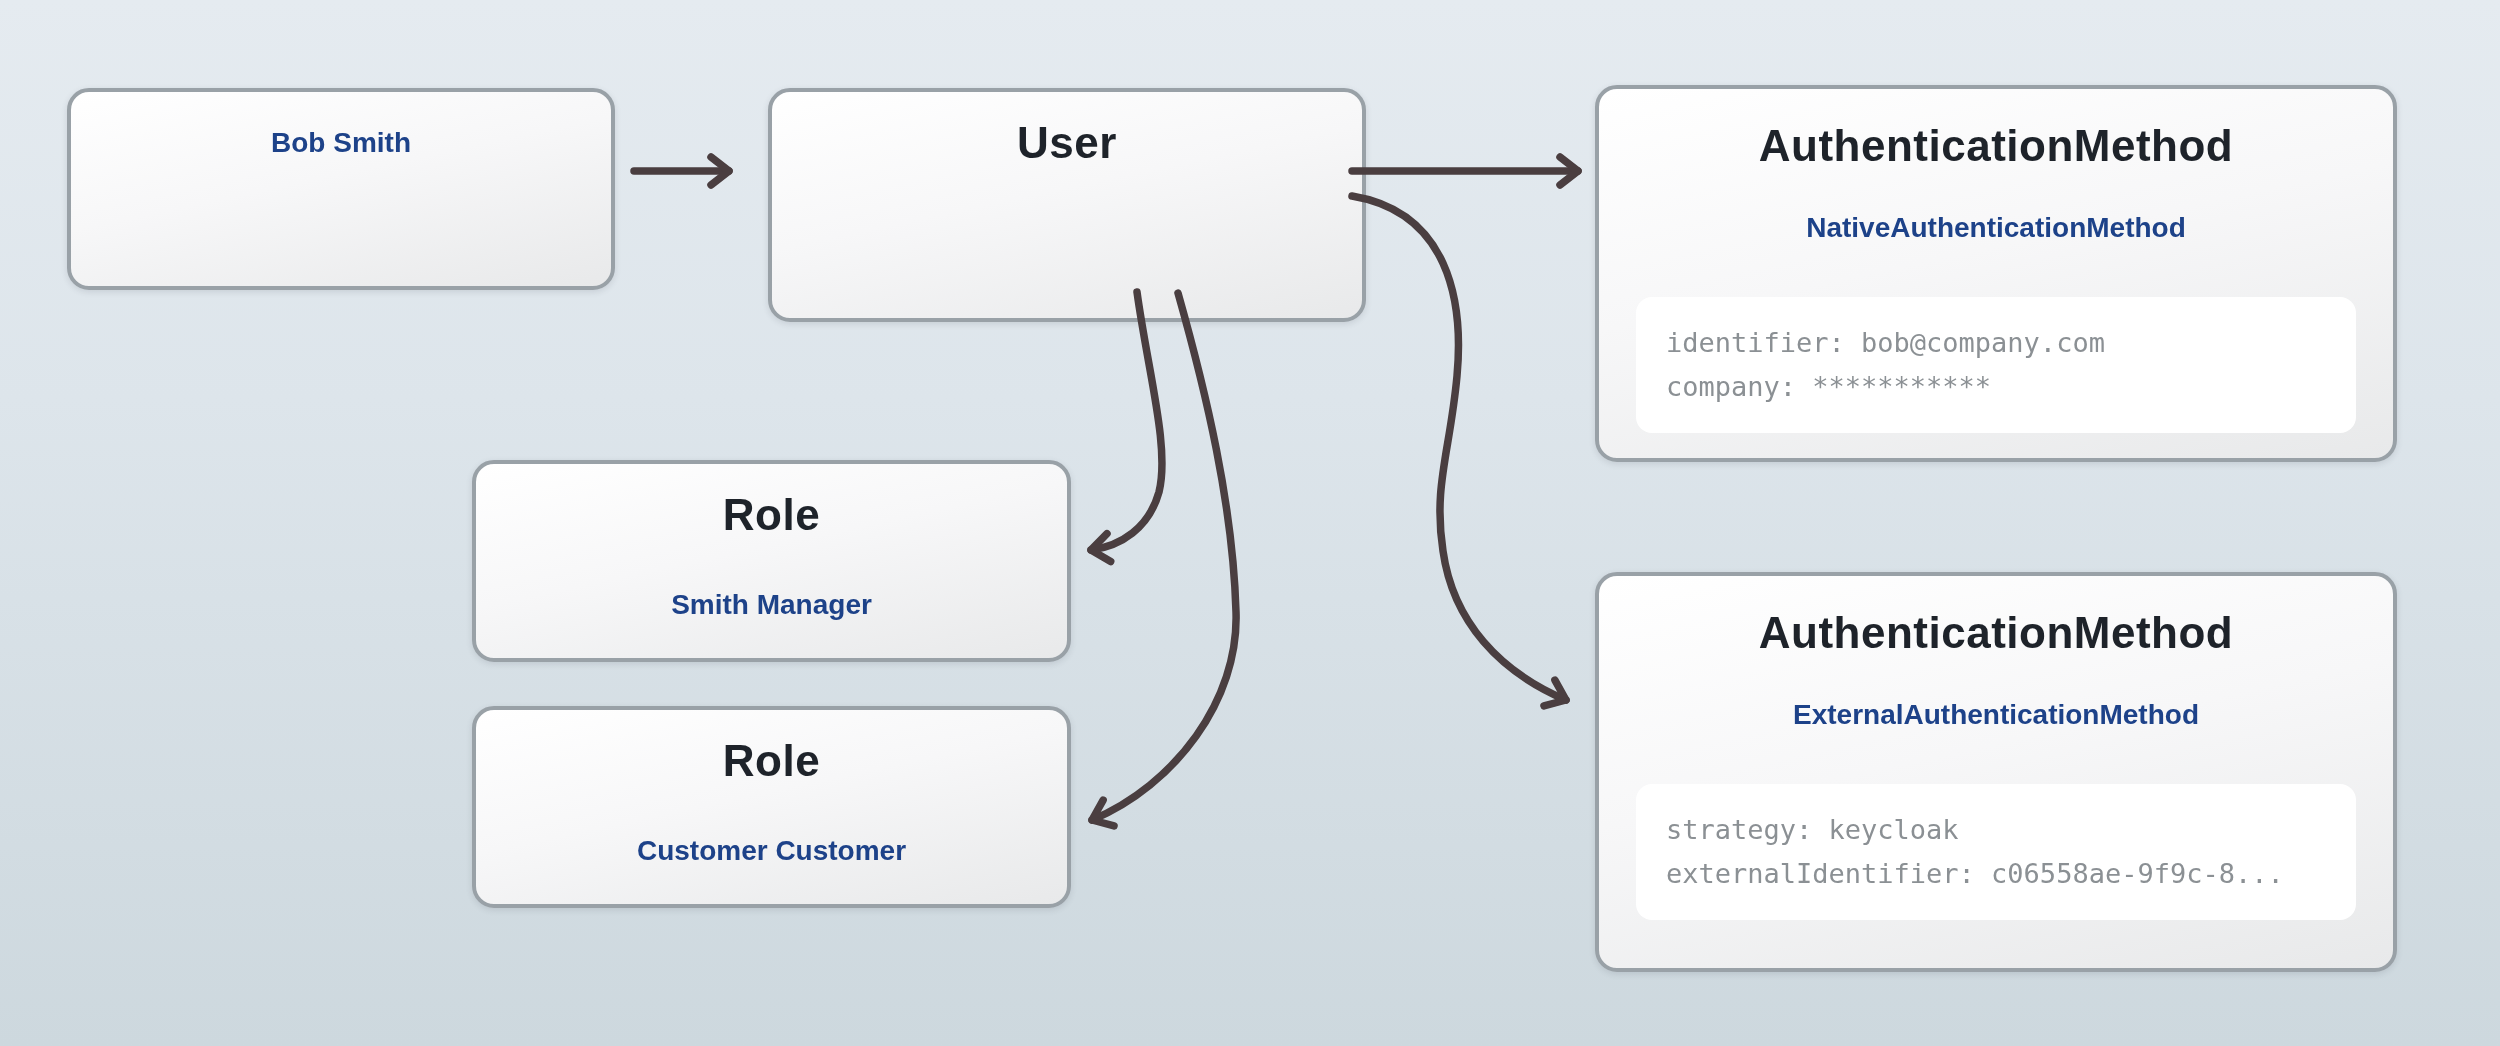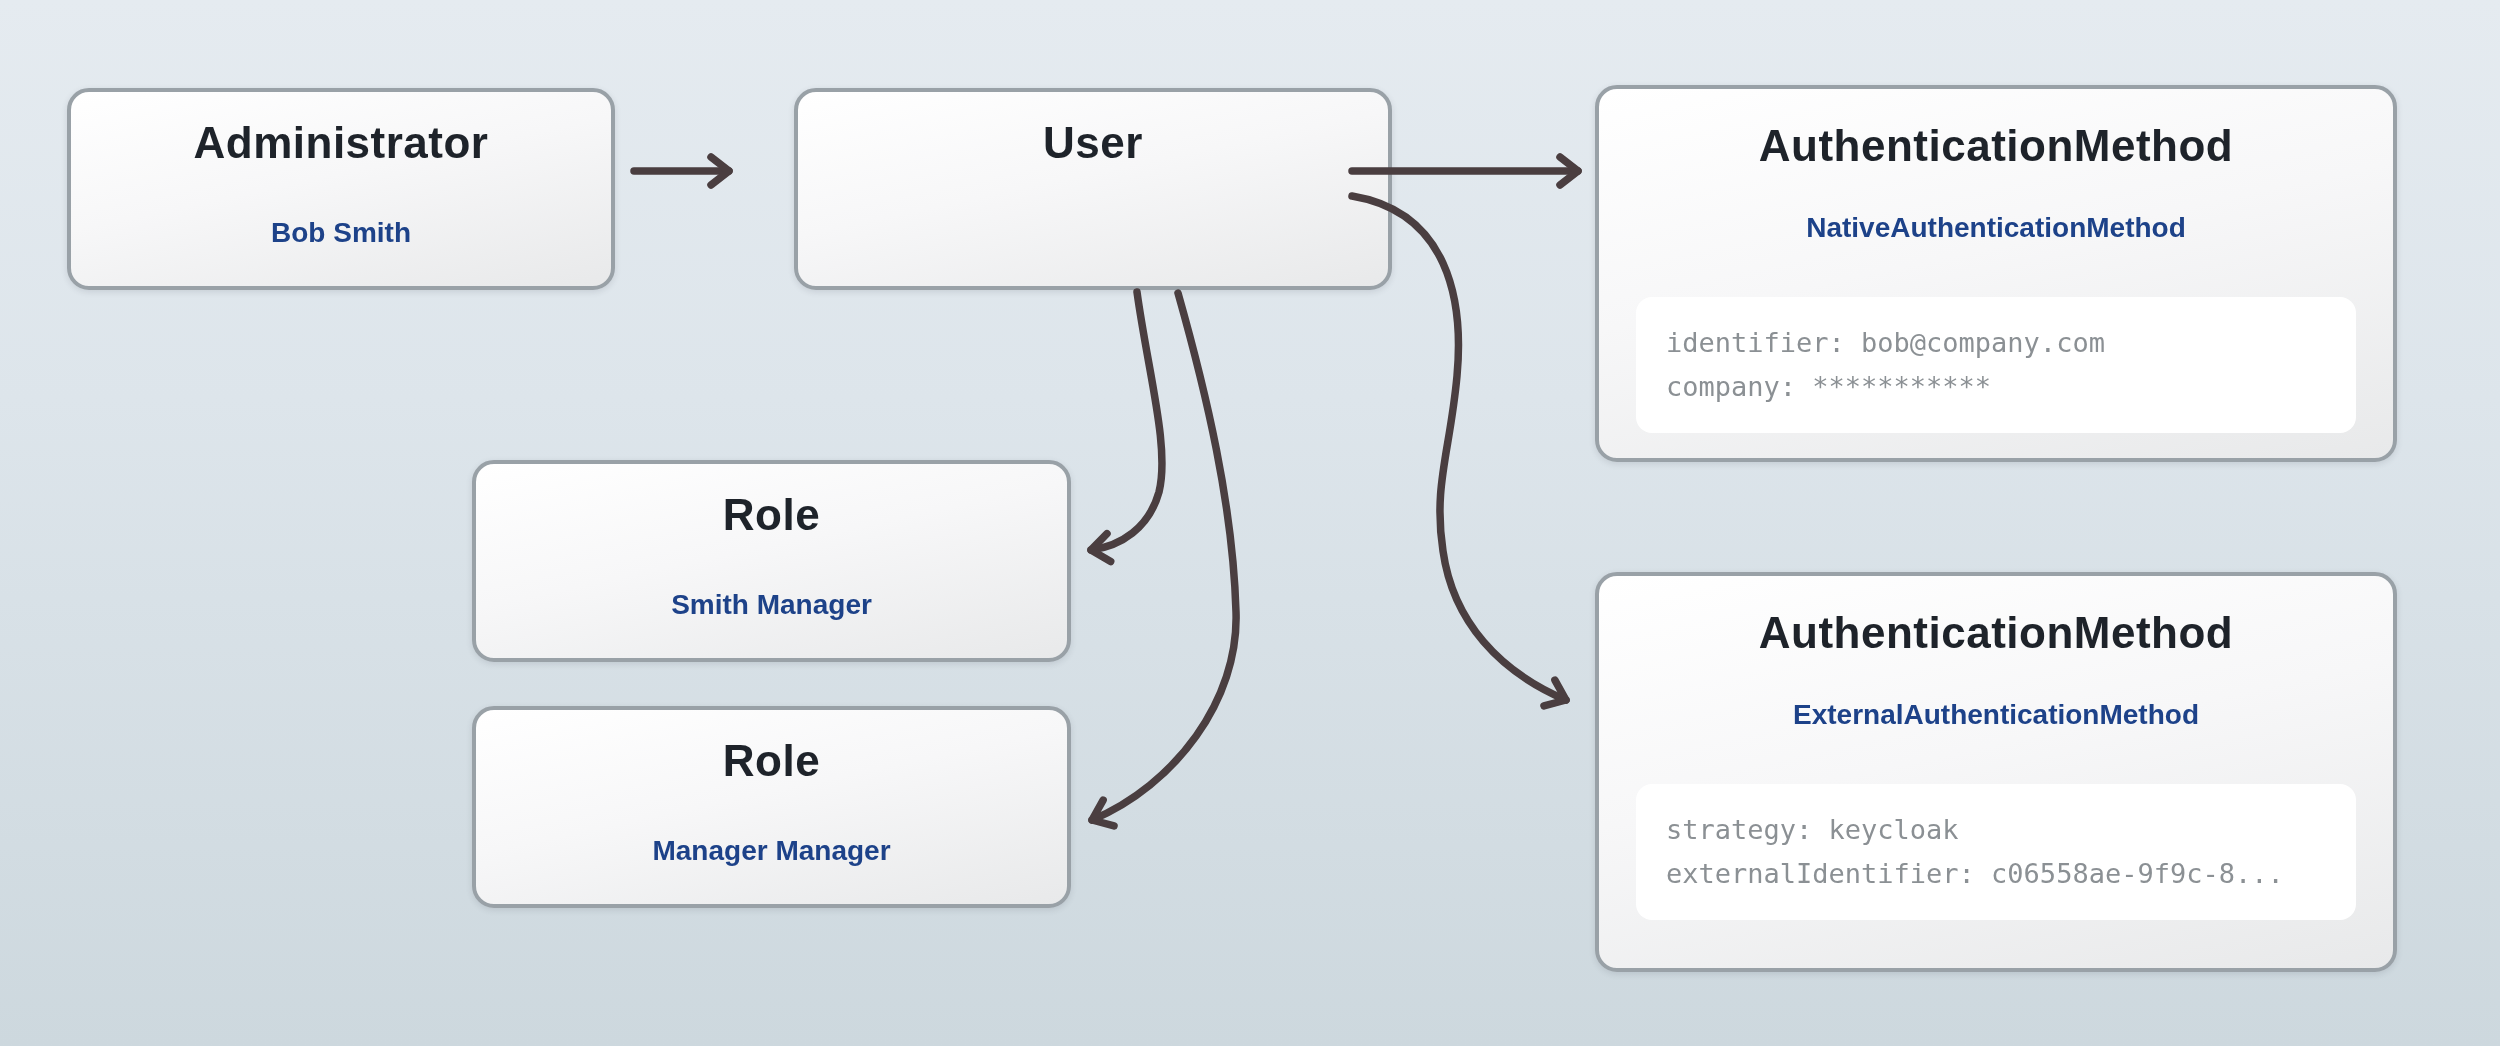--- a/index.html
+++ b/index.html
@@ -43,21 +43,21 @@
     padding: 24px 30px;
     text-align: left;
     font-family: "DejaVu Sans Mono", "Liberation Mono", monospace;
     font-size: 27px; line-height: 44px;
     color: #8b9094;
     white-space: pre;
     overflow: hidden;
   }
   
   #node-administrator  { left: 67px;   top: 88px;  width: 548px; height: 202px; }
-  #node-user           { left: 794px;  top: 88px;  width: 598px; height: 202px; }
+  #node-user           { left: 768px;  top: 88px;  width: 598px; height: 234px; }
   #node-native-auth    { left: 1595px; top: 85px;  width: 802px; height: 377px; }
   #node-external-auth  { left: 1595px; top: 572px; width: 802px; height: 400px; }
   #node-role-order     { left: 472px;  top: 460px; width: 599px; height: 202px; }
   #node-role-customer  { left: 472px;  top: 706px; width: 599px; height: 202px; }
   #arrow-layer {
     position: absolute; left: 0; top: 0;
     width: 2500px; height: 1046px;
     pointer-events: none;
   }
   .arrow {
@@ -66,21 +66,20 @@
     stroke-width: 7.5;
     stroke-linecap: round;
   }
 </style>
 </head>
 <body>
 
 <div id="canvas">
 
   <div class="node entity" id="node-administrator">
-    <div class="node-title">Administrator</div>
     <div class="node-value">Bob Smith</div>
   </div>
 
   <div class="node entity" id="node-user">
     <div class="node-title">User</div>
   </div>
 
   <div class="node auth" id="node-native-auth">
     <div class="node-title">AuthenticationMethod</div>
     <div class="node-value">NativeAuthenticationMethod</div>
@@ -95,21 +94,21 @@
 <span>externalIdentifier: c06558ae-9f9c-8...</span></div>
   </div>
 
   <div class="node entity" id="node-role-order">
     <div class="node-title">Role</div>
     <div class="node-value">Smith Manager</div>
   </div>
 
   <div class="node entity" id="node-role-customer">
     <div class="node-title">Role</div>
-    <div class="node-value">Manager Manager</div>
+    <div class="node-value">Customer Customer</div>
   </div>
 
   <svg id="arrow-layer" viewBox="0 0 2500 1046" xmlns="http://www.w3.org/2000/svg">
     <defs>
       <marker id="arrowhead" viewBox="0 0 40 40" markerWidth="40" markerHeight="40" refX="20" refY="20" orient="auto" markerUnits="userSpaceOnUse" overflow="visible">
         <path d="M 2 6 L 20 20 L 2 34" fill="none" stroke="#4a3e40" stroke-width="7.5" stroke-linecap="round" stroke-linejoin="round"></path>
       </marker>
     </defs>
     <path class="arrow" d="M 634 171 L 729 171" marker-end="url(#arrowhead)"></path>
     <path class="arrow" d="M 1352 171 L 1578 171" marker-end="url(#arrowhead)"></path>

